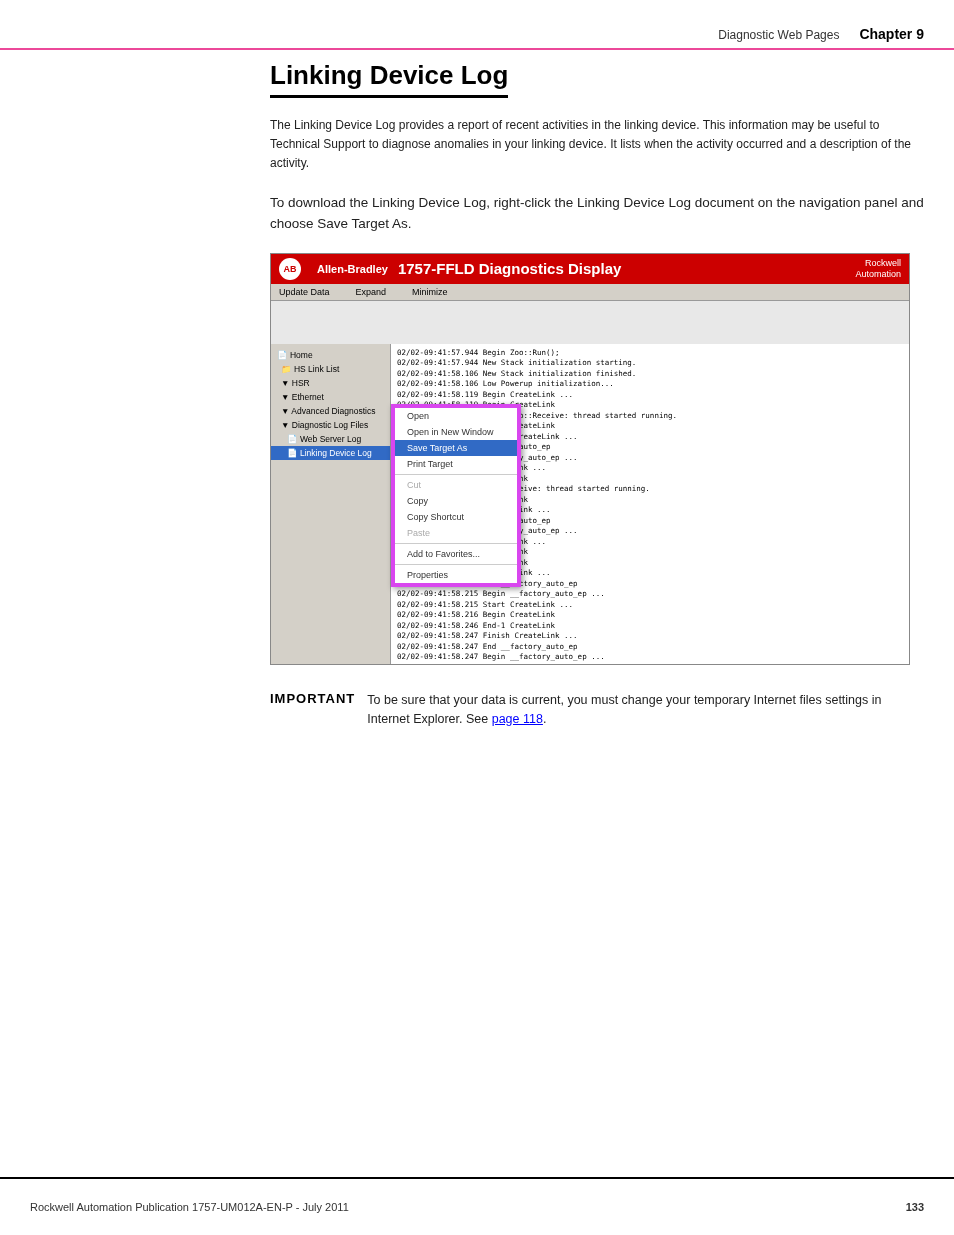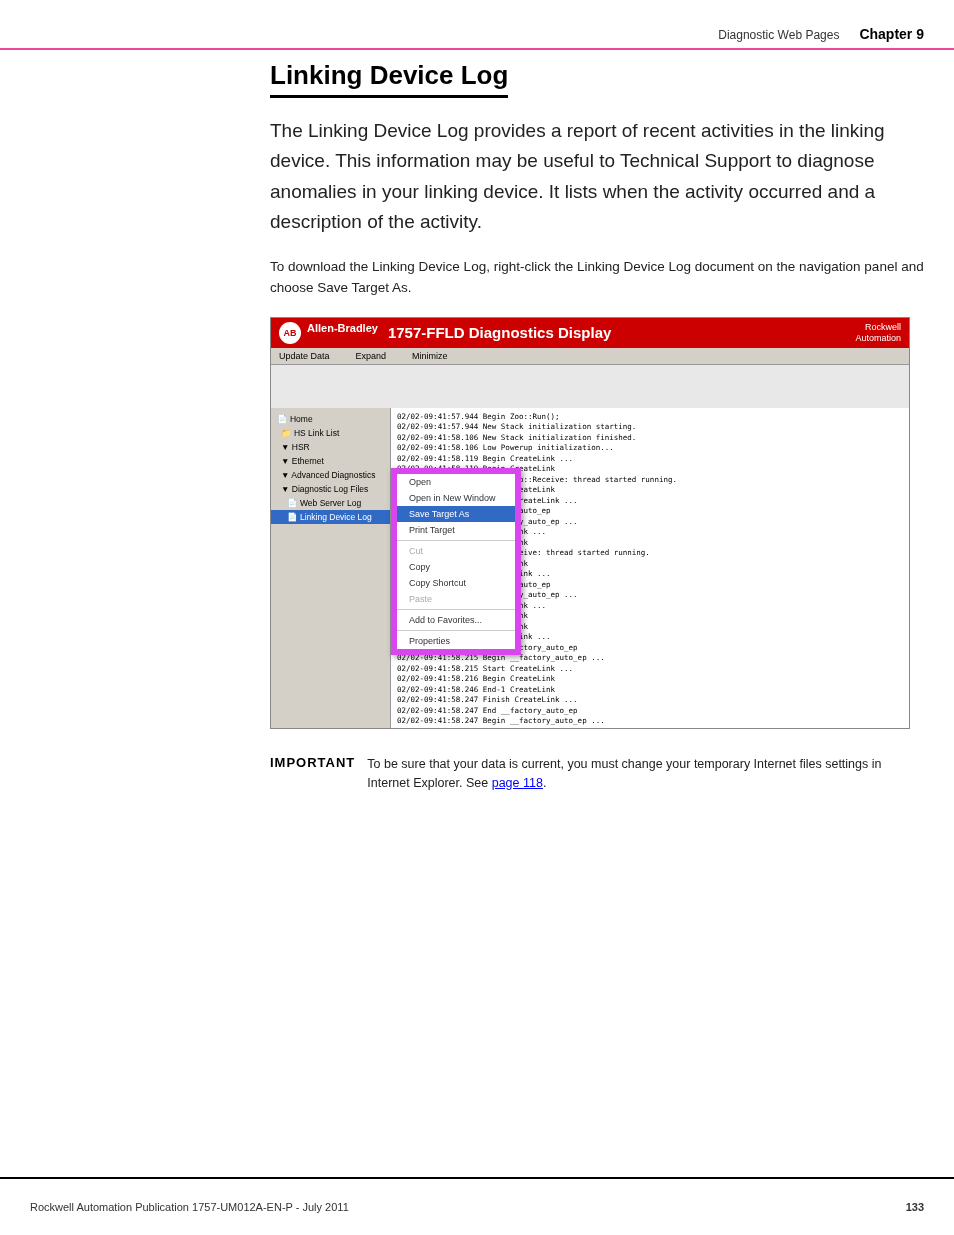--- a/index.html
+++ b/index.html
@@ -49,21 +49,21 @@
     .section-title {
       font-size: 26px;
       font-weight: bold;
       margin-bottom: 18px;
       border-bottom: 3px solid #000;
       padding-bottom: 4px;
       display: inline-block;
     }
 
     .description-text {
-      font-size: 19px;
+      font-size: 12px;
       line-height: 1.6;
       margin-bottom: 18px;
       color: #222;
     }
 
     .instruction-text {
       font-size: 13.5px;
       line-height: 1.6;
       margin-bottom: 18px;
       color: #222;
@@ -81,21 +81,22 @@
     
     .ab-topbar {
       background: #c00;
       display: flex;
       align-items: center;
       justify-content: space-between;
       padding: 4px 8px;
     }
     .ab-logo-area {
       display: flex;
-      gap: 6px;
+      align-items: center;
+      gap: 16px;
     }
     .ab-logo-circle {
       width: 22px;
       height: 22px;
       border-radius: 50%;
       background: #fff;
       display: flex;
       align-items: center;
       justify-content: center;
       font-size: 9px;
@@ -166,21 +167,21 @@
     .left-nav-item.sub {
       padding-left: 16px;
     }
 
     
     .context-menu {
       position: absolute;
       left: 120px;
       top: 60px;
       background: #fff;
-      border: 6px solid #d946ef;
+      border: 4px solid #d946ef;
       width: 130px;
       box-shadow: 2px 2px 6px rgba(0,0,0,0.4);
       z-index: 10;
       font-size: 9px;
     }
     .context-menu-item {
       padding: 3px 12px;
       cursor: default;
       color: #333;
     }

